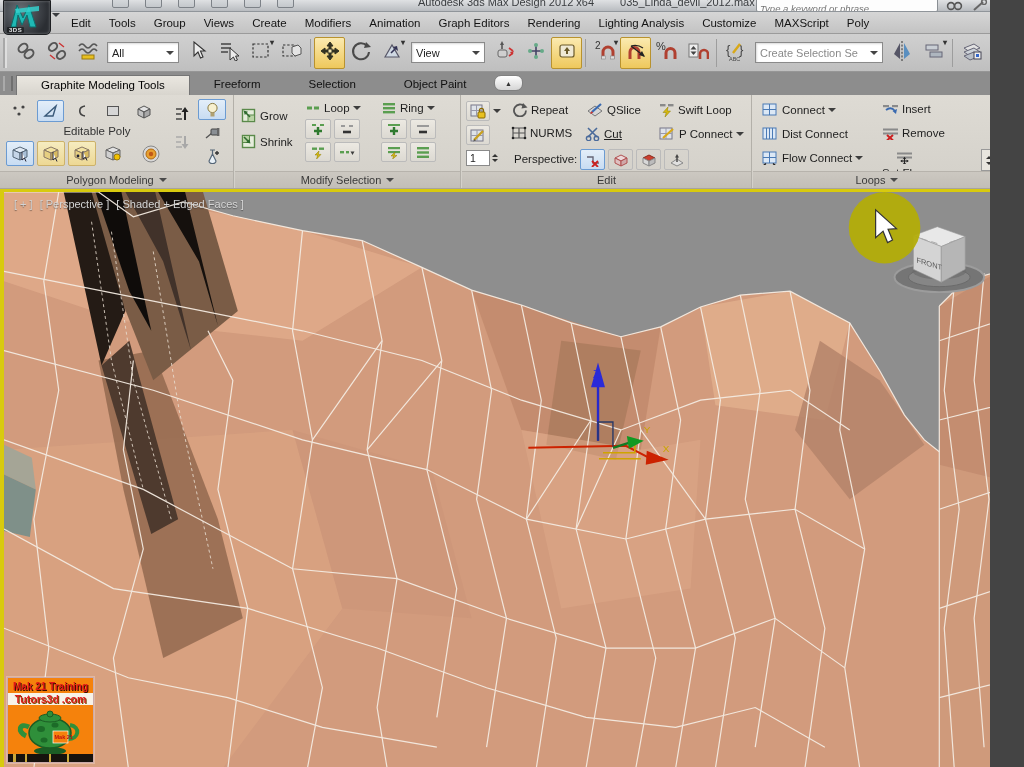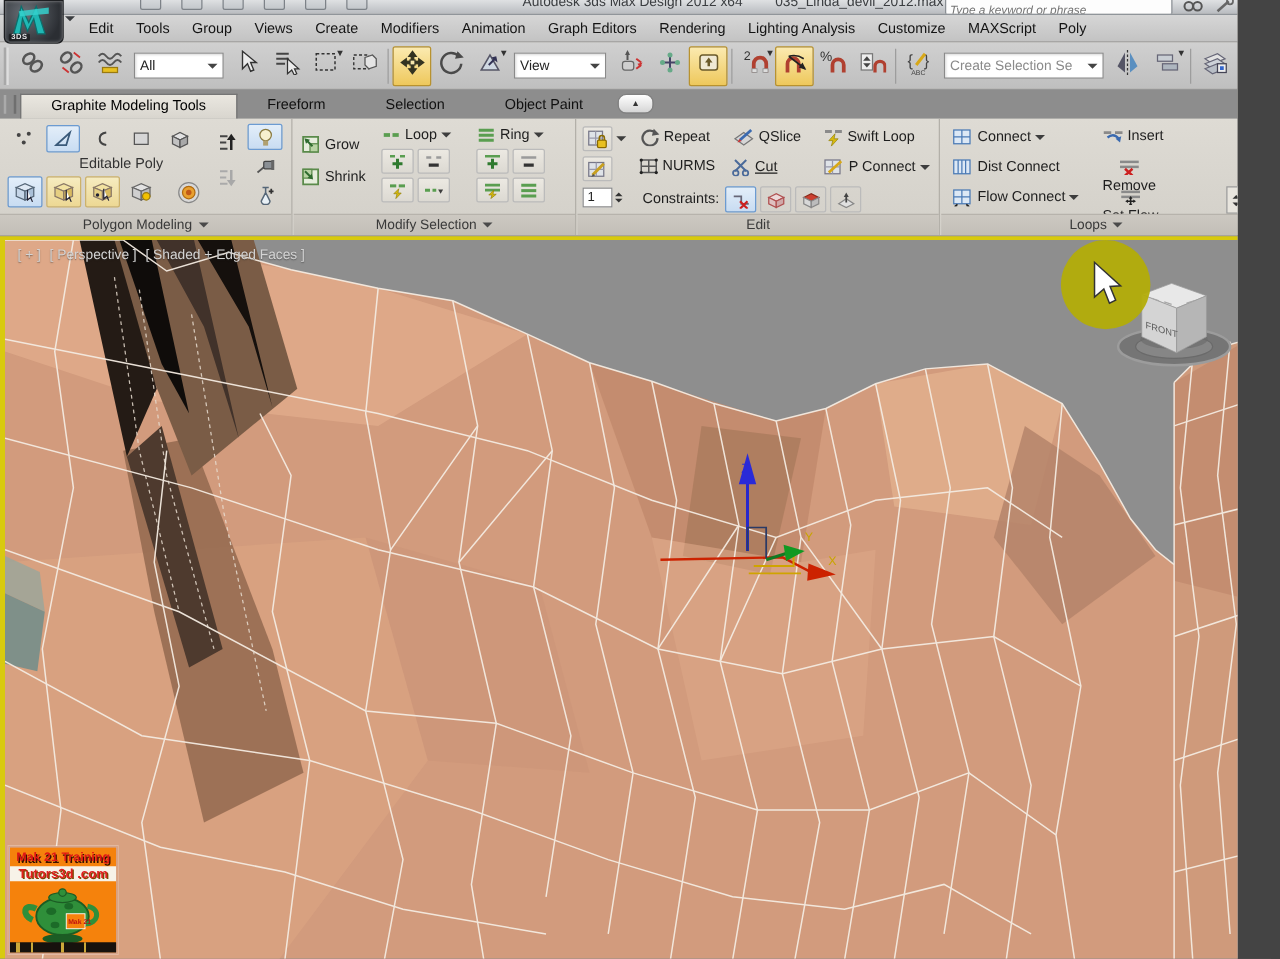--- a/index.html
+++ b/index.html
@@ -628,21 +628,21 @@
       <span class="rbtn abs" style="left:196px;top:30px;">
           <svg width="17" height="15">
             <rect x="1" y="2" width="12" height="11" fill="#dfe3e8" stroke="#778"></rect>
             <path d="M1,7.5 h12 M7,2 v11" stroke="#99a"></path>
             <path d="M4,12 L14,3" stroke="#d8a818" stroke-width="2.2"></path>
           </svg>
           <span class="rlbl">P Connect</span>
           <span class="ddc"></span>
         </span>
 
-      <span class="rlbl abs" style="left:52px;top:58px;">Constraints:</span>
+      <span class="rlbl abs" style="left:52px;top:58px;">Perspective:</span>
       <span class="rbtn sel abs" style="left:118px;top:54px;width:25px;height:21px;">
           <svg width="15" height="14">
             <path d="M2,4 h6 v6 h6" fill="none" stroke="#667" stroke-width="1.4"></path>
             <path d="M7,8 L13,14 M13,8 L7,14" stroke="#cc2020" stroke-width="1.8"></path>
           </svg>
         </span>
       <span class="rbtn abs" style="left:146px;top:54px;width:25px;height:21px;border-color:#bbb;">
           <svg width="16" height="14">
             <polygon points="2,5 8,2 14,5 8,8" fill="#ecd8d8" stroke="#b05050"></polygon>
             <polygon points="2,5 8,8 8,13 2,10" fill="#dfc0c0" stroke="#b05050"></polygon>
@@ -698,21 +698,21 @@
 
       <span class="rbtn abs" style="left:128px;top:6px;">
           <svg width="17" height="14">
             <rect x="1" y="3" width="6" height="2.2" fill="#8a8a8a"></rect>
             <rect x="10" y="3" width="6" height="2.2" fill="#8a8a8a"></rect>
             <path d="M4,8 q5,-4 9,1" fill="none" stroke="#3a6ab0" stroke-width="1.8"></path>
             <polygon points="14,12 15,7 10.5,9" fill="#3a6ab0"></polygon>
           </svg>
           <span class="rlbl">Insert</span>
         </span>
-      <span class="rbtn abs" style="left:128px;top:30px;flex-direction:column;">
+      <span class="rbtn abs" style="left:128px;top:30px;">
           <svg width="17" height="14">
             <rect x="1" y="2.5" width="15" height="2" fill="#8a8a8a"></rect>
             <rect x="1" y="6.5" width="15" height="2" fill="#8a8a8a"></rect>
             <path d="M5,9 L11,14.5 M11,9 L5,14.5" stroke="#cc2020" stroke-width="2"></path>
           </svg>
           <span class="rlbl">Remove</span>
         </span>
       <span class="rbtn abs" style="left:128px;top:54px;flex-direction:column;">
           <svg width="17" height="14">
             <rect x="1" y="2.5" width="15" height="2" fill="#8a8a8a"></rect>

